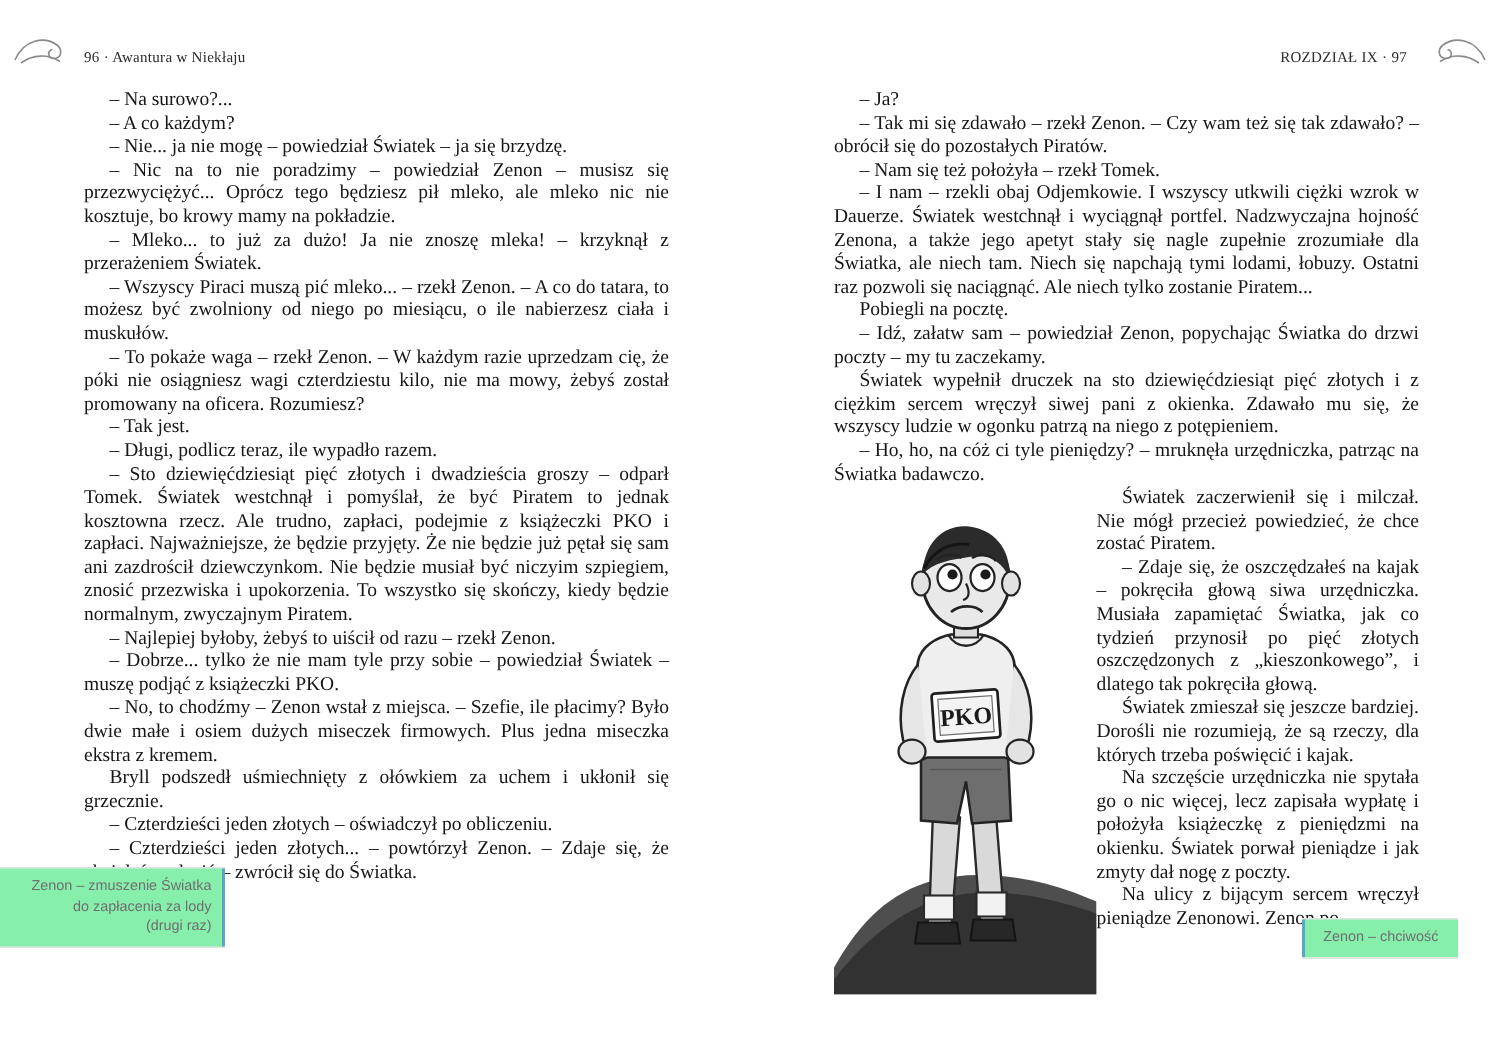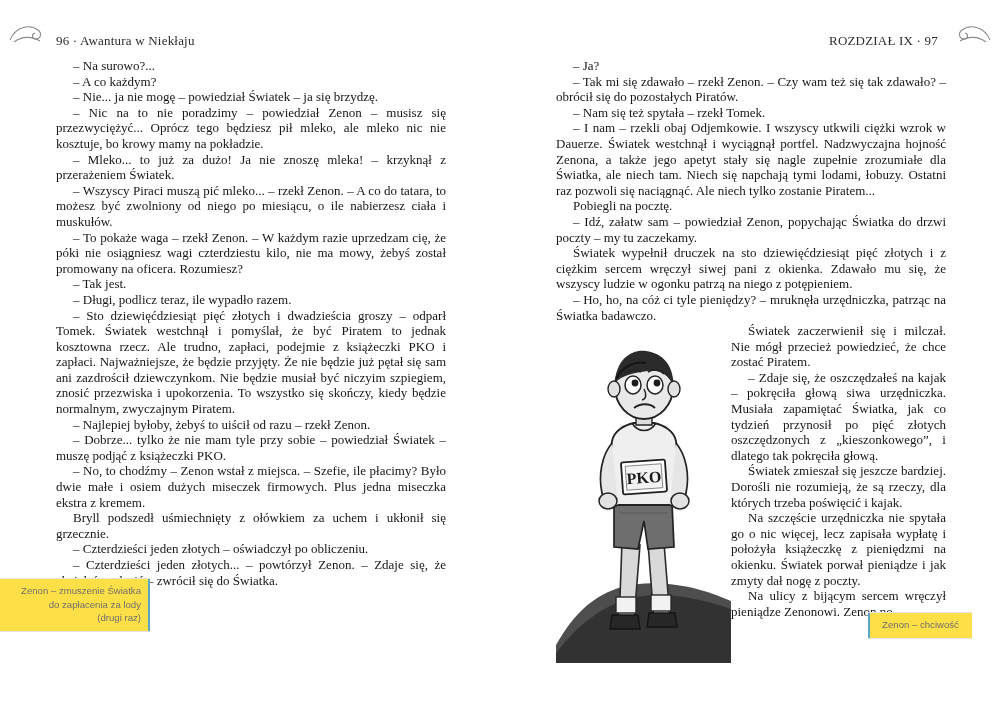--- a/index.html
+++ b/index.html
@@ -18,21 +18,21 @@
     position: relative;
     width: 1000px;
     height: 706px;
     background: #ffffff;
   }
 
   
   .running-head {
     position: absolute;
     top: 33px;
-    font-size: 13px;
+    font-size: 10px;
     letter-spacing: 0.2px;
     color: #2b2b2b;
     white-space: nowrap;
   }
   .running-head.left { left: 56px; }
   .running-head.right { right: 62px; text-align: right; margin-left: 24px; }
 
   
   .flourish {
     position: absolute;
@@ -82,21 +82,21 @@
     shape-outside: margin-box;
   }
 
   
   .margin-note {
     position: absolute;
     font-family: "Liberation Sans", sans-serif;
     font-size: 9.6px;
     line-height: 13.5px;
     color: #6f6f6f;
-    background: #fde047;
+    background: #86efac;
     border: 1px solid #e3e3e3;
     padding: 5px 8px 6px 8px;
     box-sizing: border-box;
   }
   .margin-note.note-left {
     left: 0px;
     top: 578px;
     width: 150px;
     text-align: right;
     border-left: none;
@@ -162,21 +162,21 @@
     <p>– Dobrze... tylko że nie mam tyle przy sobie – powiedział Światek – muszę podjąć z książeczki PKO.</p>
     <p>– No, to chodźmy – Zenon wstał z miejsca. – Szefie, ile płacimy? Było dwie małe i osiem dużych miseczek firmowych. Plus jedna miseczka ekstra z kremem.</p>
     <p>Bryll podszedł uśmiechnięty z ołówkiem za uchem i ukłonił się grzecznie.</p>
     <p>– Czterdzieści jeden złotych – oświadczył po obliczeniu.</p>
     <p>– Czterdzieści jeden złotych... – powtórzył Zenon. – Zdaje się, że chciałeś zapłacić – zwrócił się do Światka.</p>
   </div>
 
   <div class="col right">
     <p>– Ja?</p>
     <p>– Tak mi się zdawało – rzekł Zenon. – Czy wam też się tak zdawało? – obrócił się do pozostałych Piratów.</p>
-    <p>– Nam się też spytała – rzekł Tomek.</p>
+    <p>– Nam się też położyła – rzekł Tomek.</p>
     <p>– I nam – rzekli obaj Odjemkowie. I wszyscy utkwili ciężki wzrok w Dauerze. Światek westchnął i wyciągnął portfel. Nadzwyczajna hojność Zenona, a także jego apetyt stały się nagle zupełnie zrozumiałe dla Światka, ale niech tam. Niech się napchają tymi lodami, łobuzy. Ostatni raz pozwoli się naciągnąć. Ale niech tylko zostanie Piratem...</p>
     <p>Pobiegli na pocztę.</p>
     <p>– Idź, załatw sam – powiedział Zenon, popychając Światka do drzwi poczty – my tu zaczekamy.</p>
     <p>Światek wypełnił druczek na sto dziewięćdziesiąt pięć złotych i z ciężkim sercem wręczył siwej pani z okienka. Zdawało mu się, że wszyscy ludzie w ogonku patrzą na niego z potępieniem.</p>
     <p>– Ho, ho, na cóż ci tyle pieniędzy? – mruknęła urzędniczka, patrząc na Światka badawczo.</p>
 
     <div class="wrap-shape"></div>
 
     <p>Światek zaczerwienił się i milczał. Nie mógł przecież powiedzieć, że chce zostać Piratem.</p>
     <p>– Zdaje się, że oszczędzałeś na kajak – pokręciła głową siwa urzędniczka. Musiała zapamiętać Światka, jak co tydzień przynosił po pięć złotych oszczędzonych z „kieszonkowego”, i dlatego tak pokręciła głową.</p>

